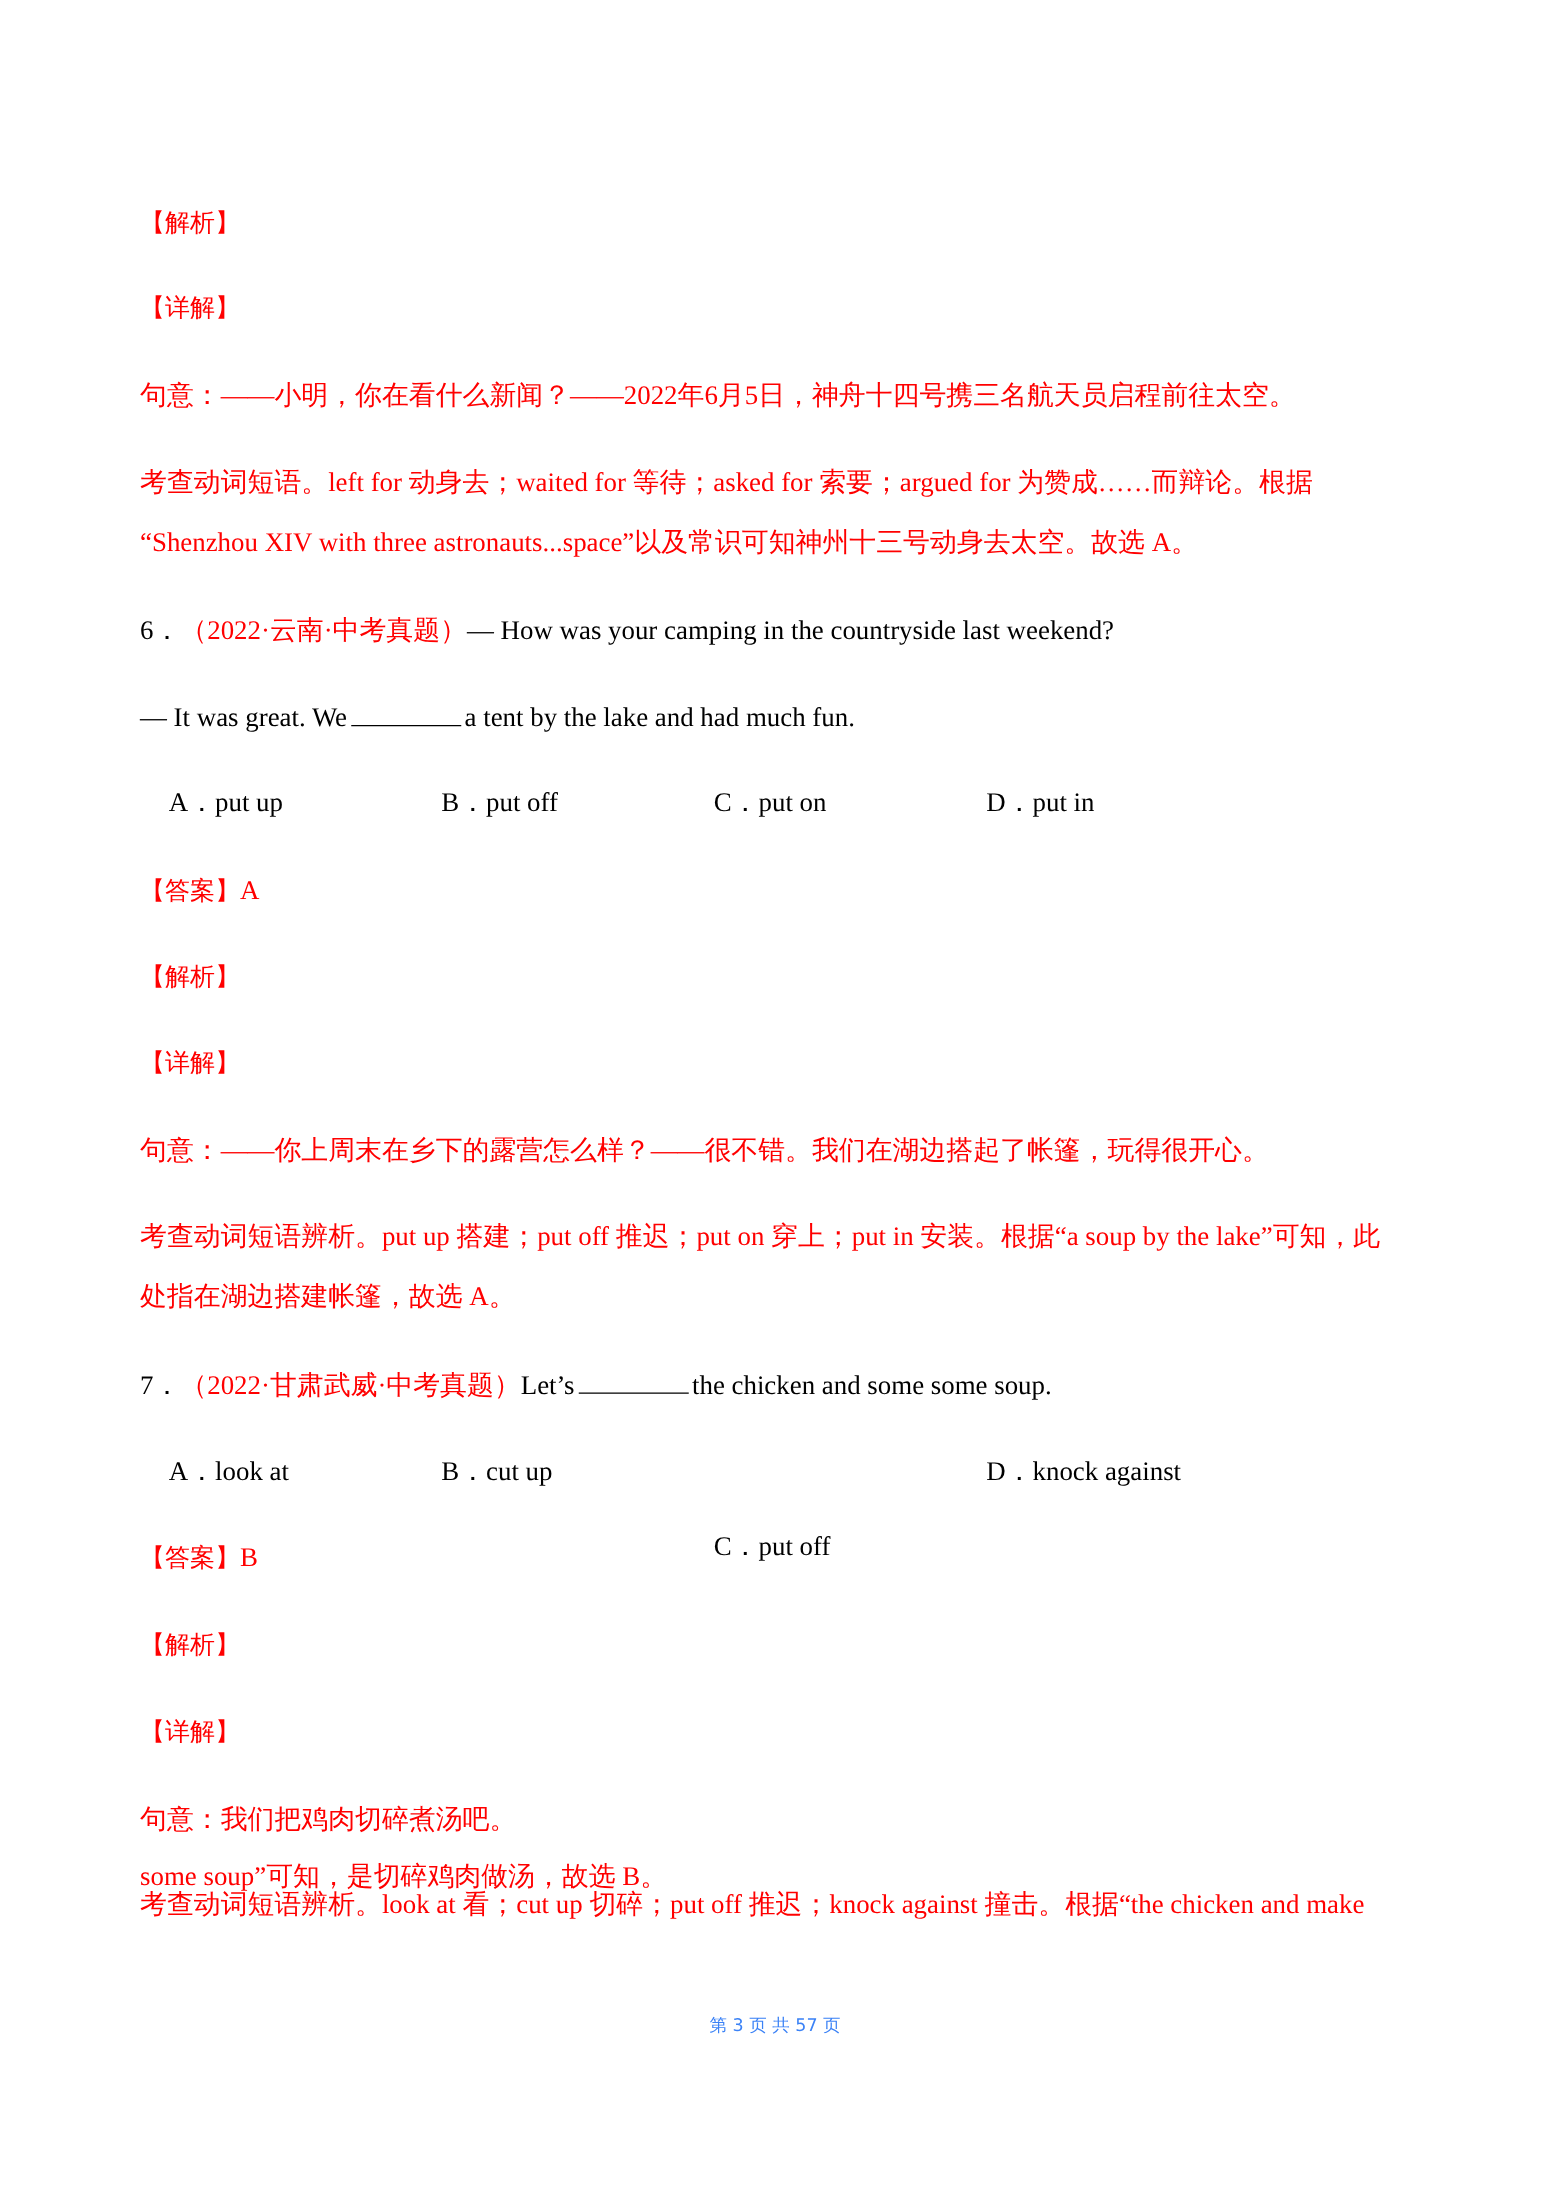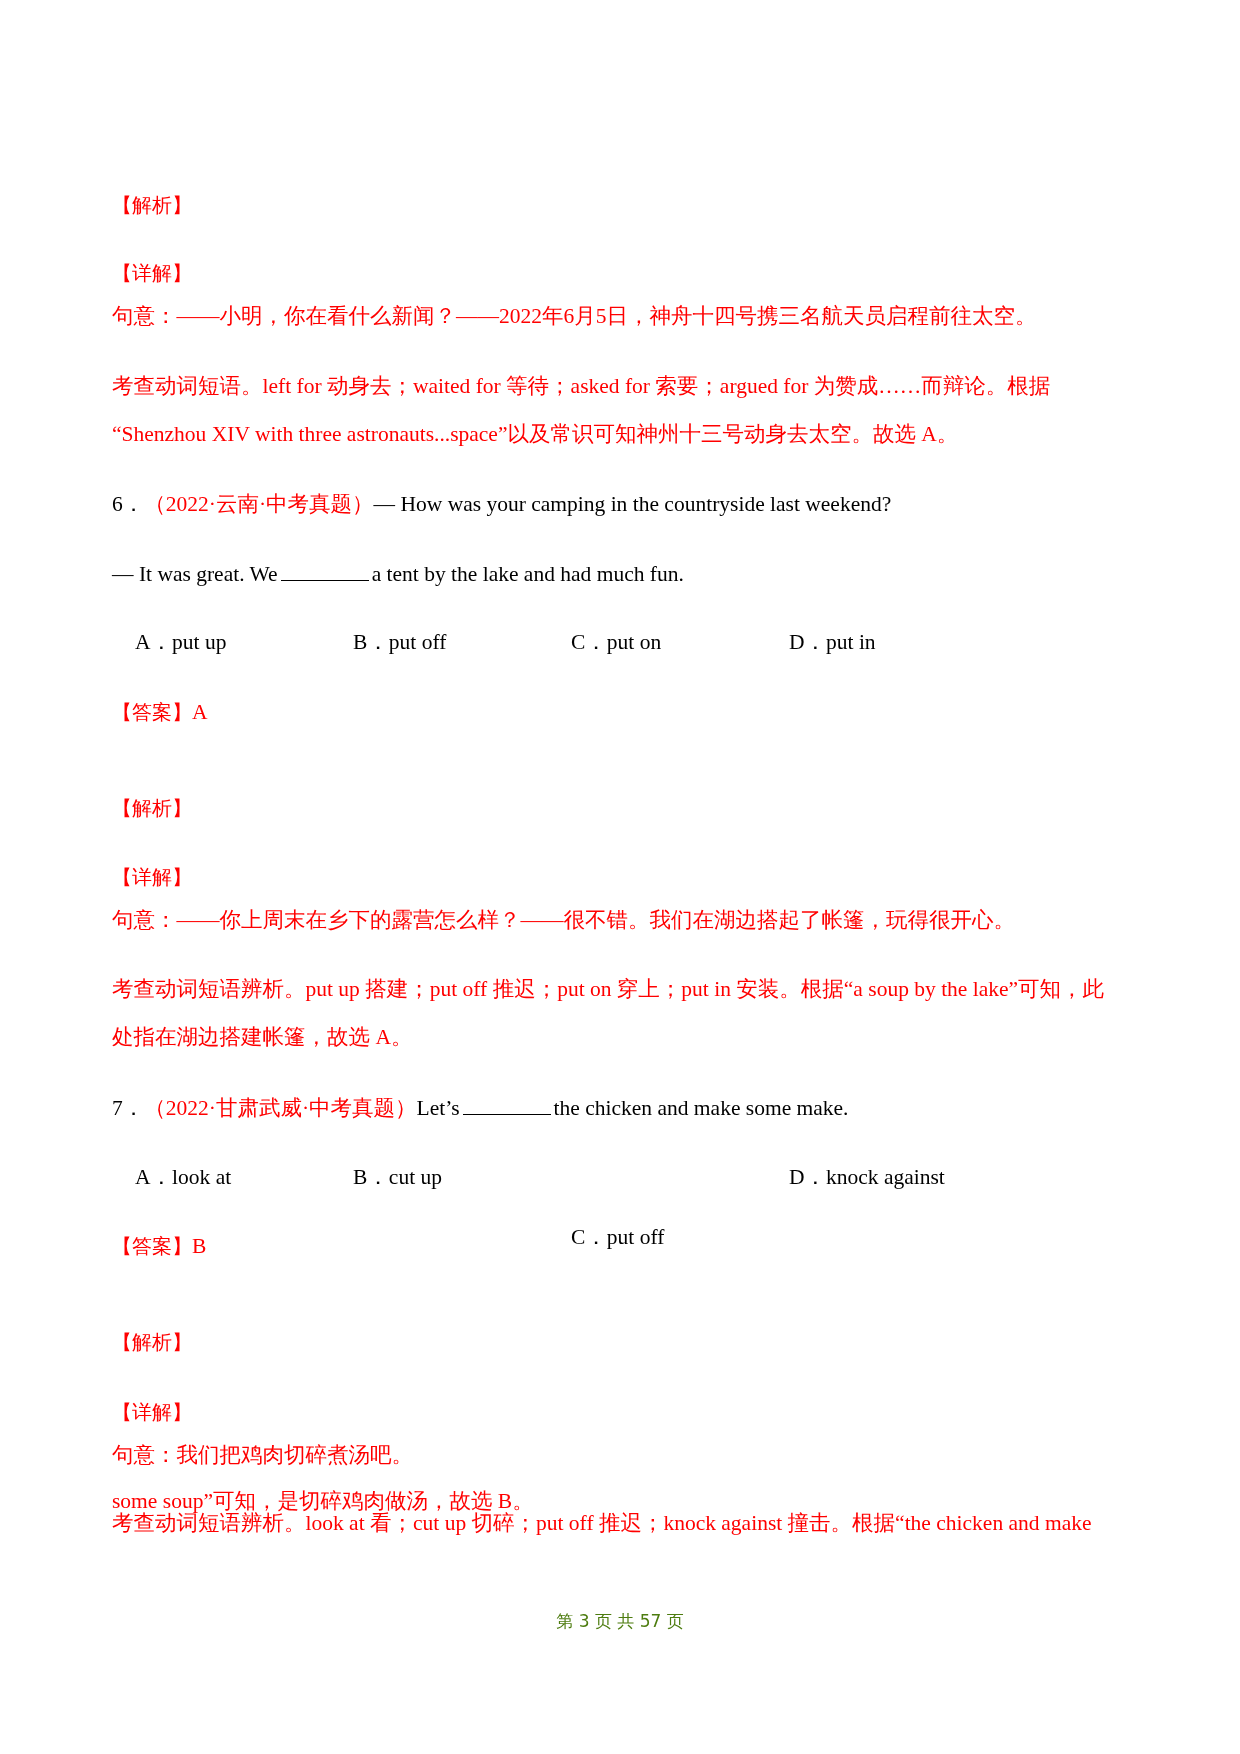--- a/index.html
+++ b/index.html
@@ -1,25 +1,25 @@
 <!DOCTYPE html>
 <html><head>
 <meta charset="utf-8">
 <style>
   html, body { margin: 0; padding: 0; background: #ffffff; }
   body { width: 1240px; height: 1754px; position: relative; overflow: hidden;
          font-family: "Liberation Serif", "DejaVu Serif", serif; font-size: 21.5px; color: #000; }
   .line { position: absolute; left: 112px; white-space: nowrap; line-height: 30px; height: 30px; }
   .red { color: #ff0000; }
   .black { color: #000000; }
-  .cjk { font-family: "DejaVu Sans", sans-serif; font-size: 20px; margin-top: 27px; }
+  .cjk { font-family: "DejaVu Sans", sans-serif; font-size: 20px; }
   .opt { position: absolute; white-space: nowrap; line-height: 30px; margin-left: 23px; }
   .blank { display: inline-block; width: 88px; border-bottom: 1px solid #000; height: 18px; vertical-align: baseline; margin: 0 3px; }
   .footer { position: absolute; left: 0; width: 1240px; text-align: center; top: 1606px;
-            font-family: "DejaVu Sans", sans-serif; font-size: 17px; color: #4d7c0f; line-height: 30px; }
+            font-family: "DejaVu Sans", sans-serif; font-size: 14px; color: #3b82f6; line-height: 30px; }
 </style>
 </head>
 <body>
 
 <div class="line red cjk" style="top:163px">【解析】</div>
 <div class="line red cjk" style="top:231px">【详解】</div>
 <div class="line red" style="top:301px">句意：——小明，你在看什么新闻？——2022年6月5日，神舟十四号携三名航天员启程前往太空。</div>
 <div class="line red" style="top:371px">考查动词短语。left for 动身去；waited for 等待；asked for 索要；argued for 为赞成……而辩论。根据</div>
 <div class="line red" style="top:419px">“Shenzhou XIV with three astronauts...space”以及常识可知神州十三号动身去太空。故选 A。</div>
 
@@ -38,21 +38,21 @@
 <div class="line red" style="top:697px">
   <span class="cjk">【答案】</span><span>A</span>
 </div>
 <div class="line red cjk" style="top:766px">【解析】</div>
 <div class="line red cjk" style="top:835px">【详解】</div>
 <div class="line red" style="top:905px">句意：——你上周末在乡下的露营怎么样？——很不错。我们在湖边搭起了帐篷，玩得很开心。</div>
 <div class="line red" style="top:974px">考查动词短语辨析。put up 搭建；put off 推迟；put on 穿上；put in 安装。根据“a soup by the lake”可知，此</div>
 <div class="line red" style="top:1022px">处指在湖边搭建帐篷，故选 A。</div>
 
 <div class="line" style="top:1093px">
-  <span class="black">7．</span><span class="red">（2022·甘肃武威·中考真题）</span><span class="black">Let’s</span><span class="blank"></span><span class="black">the chicken and make some make.</span>
+  <span class="black">7．</span><span class="red">（2022·甘肃武威·中考真题）</span><span class="black">Let’s</span><span class="blank"></span><span class="black">the chicken and some some soup.</span>
 </div>
 <div>
   <div class="opt" style="left:112px; top:1162px"><span>A．</span><span>look at</span></div>
   <div class="opt" style="left:330px; top:1162px"><span>B．</span><span>cut up</span></div>
   <div class="opt" style="left:548px; top:1222px"><span>C．</span><span>put off</span></div>
   <div class="opt" style="left:766px; top:1162px"><span>D．</span><span>knock against</span></div>
 </div>
 <div class="line red" style="top:1231px">
   <span class="cjk">【答案】</span><span>B</span>
 </div>

